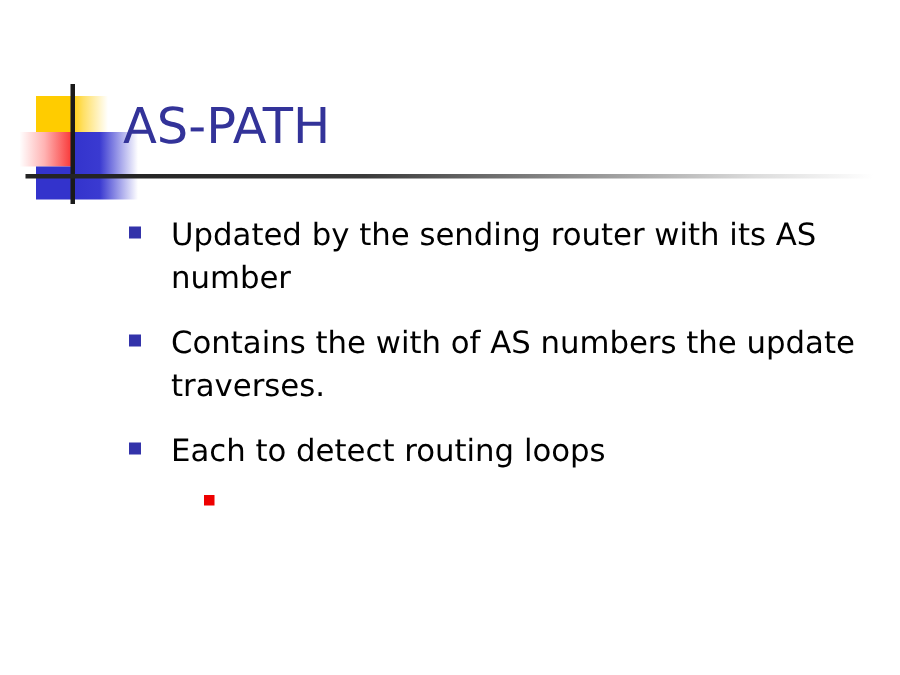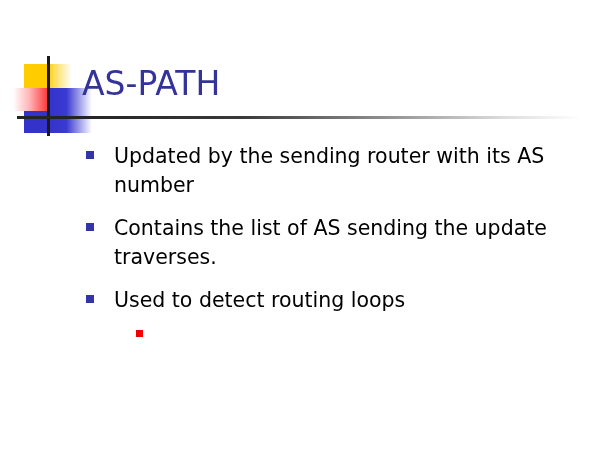--- a/index.html
+++ b/index.html
@@ -197,26 +197,26 @@
   <div class="body-zone">
     <ul class="level1">
 
       <li class="l1">
         <span class="bullet"></span>
         <span class="txt">Updated by the sending router with its AS number</span>
       </li>
 
       <li class="l1">
         <span class="bullet"></span>
-        <span class="txt">Contains the list of AS sending the update traverses.</span>
+        <span class="txt">Contains the with of AS numbers the update traverses.</span>
       </li>
 
       <li class="l1">
         <span class="bullet"></span>
-        <span class="txt">Used to detect routing loops</span>
+        <span class="txt">Each to detect routing loops</span>
 
         <ul class="level2">
           <li class="l2">
             <span class="bullet"></span>
           </li>
         </ul>
       </li>
 
     </ul>
   </div>

